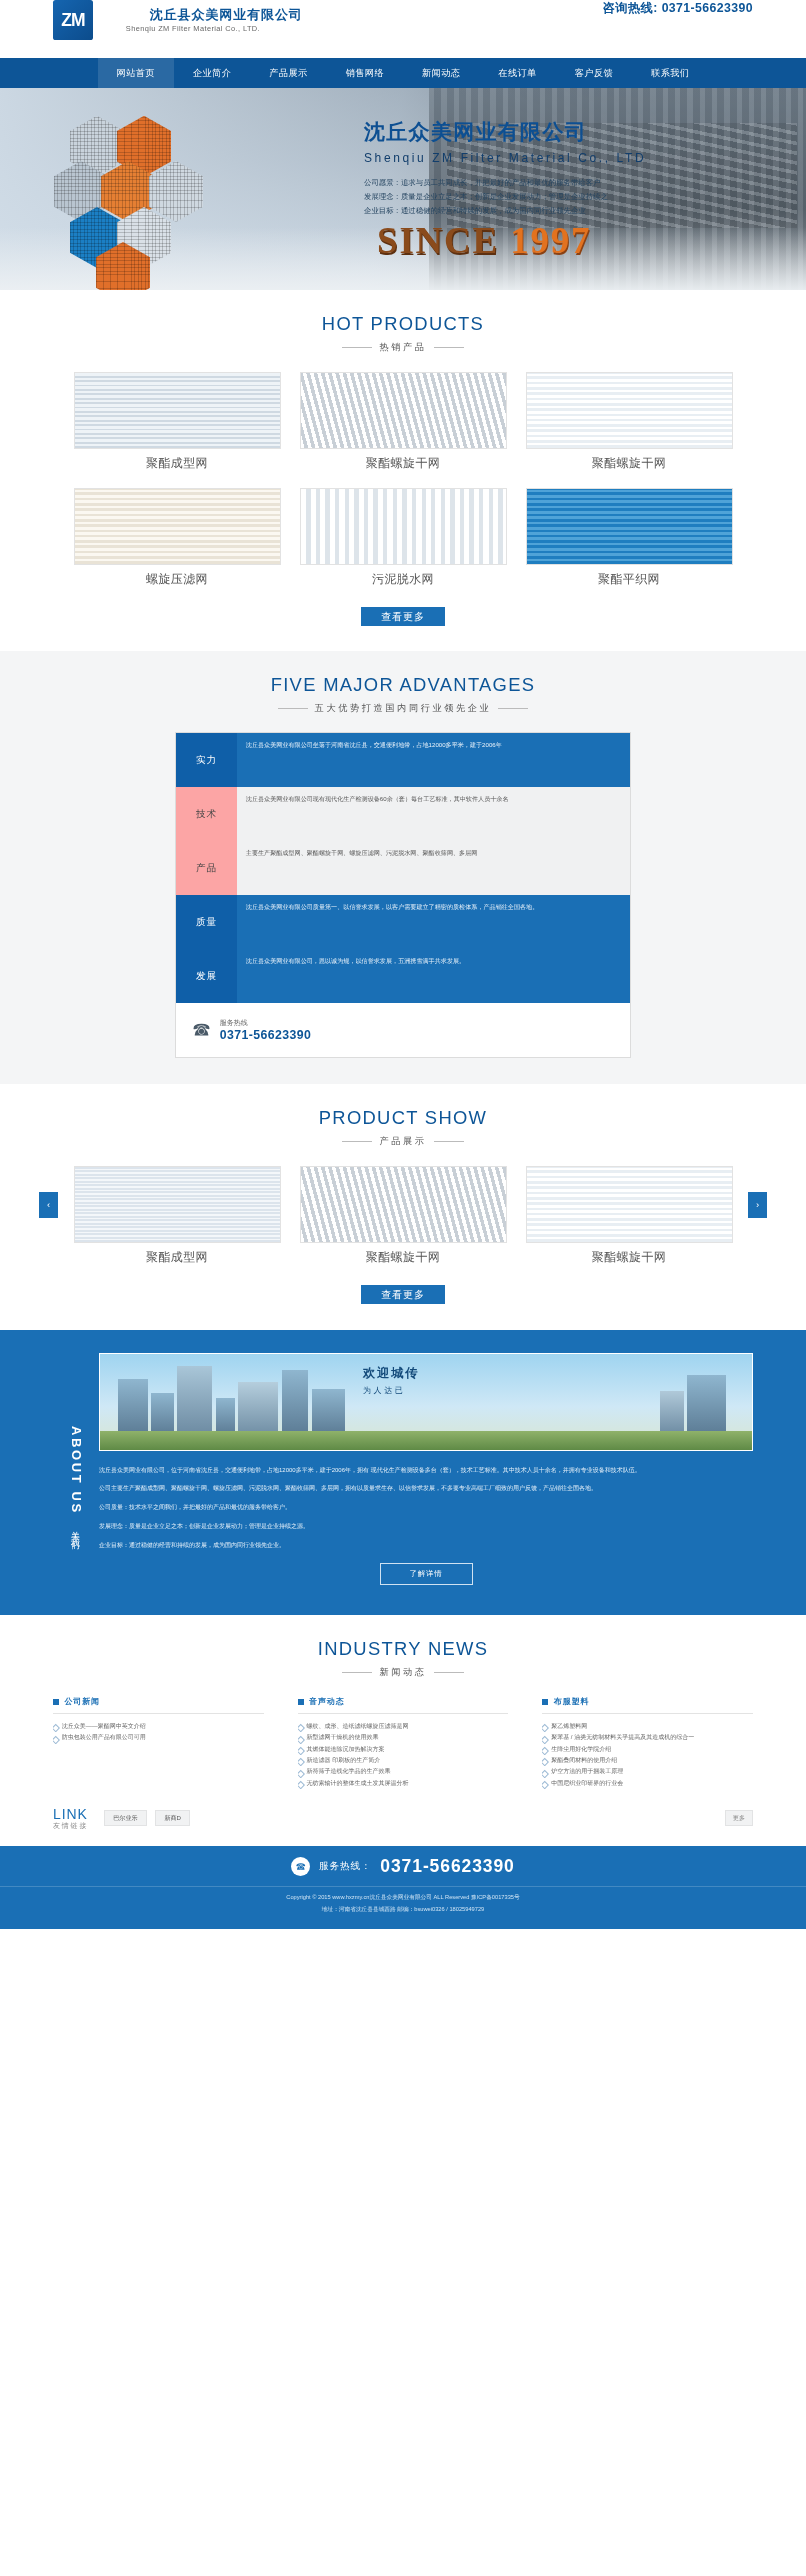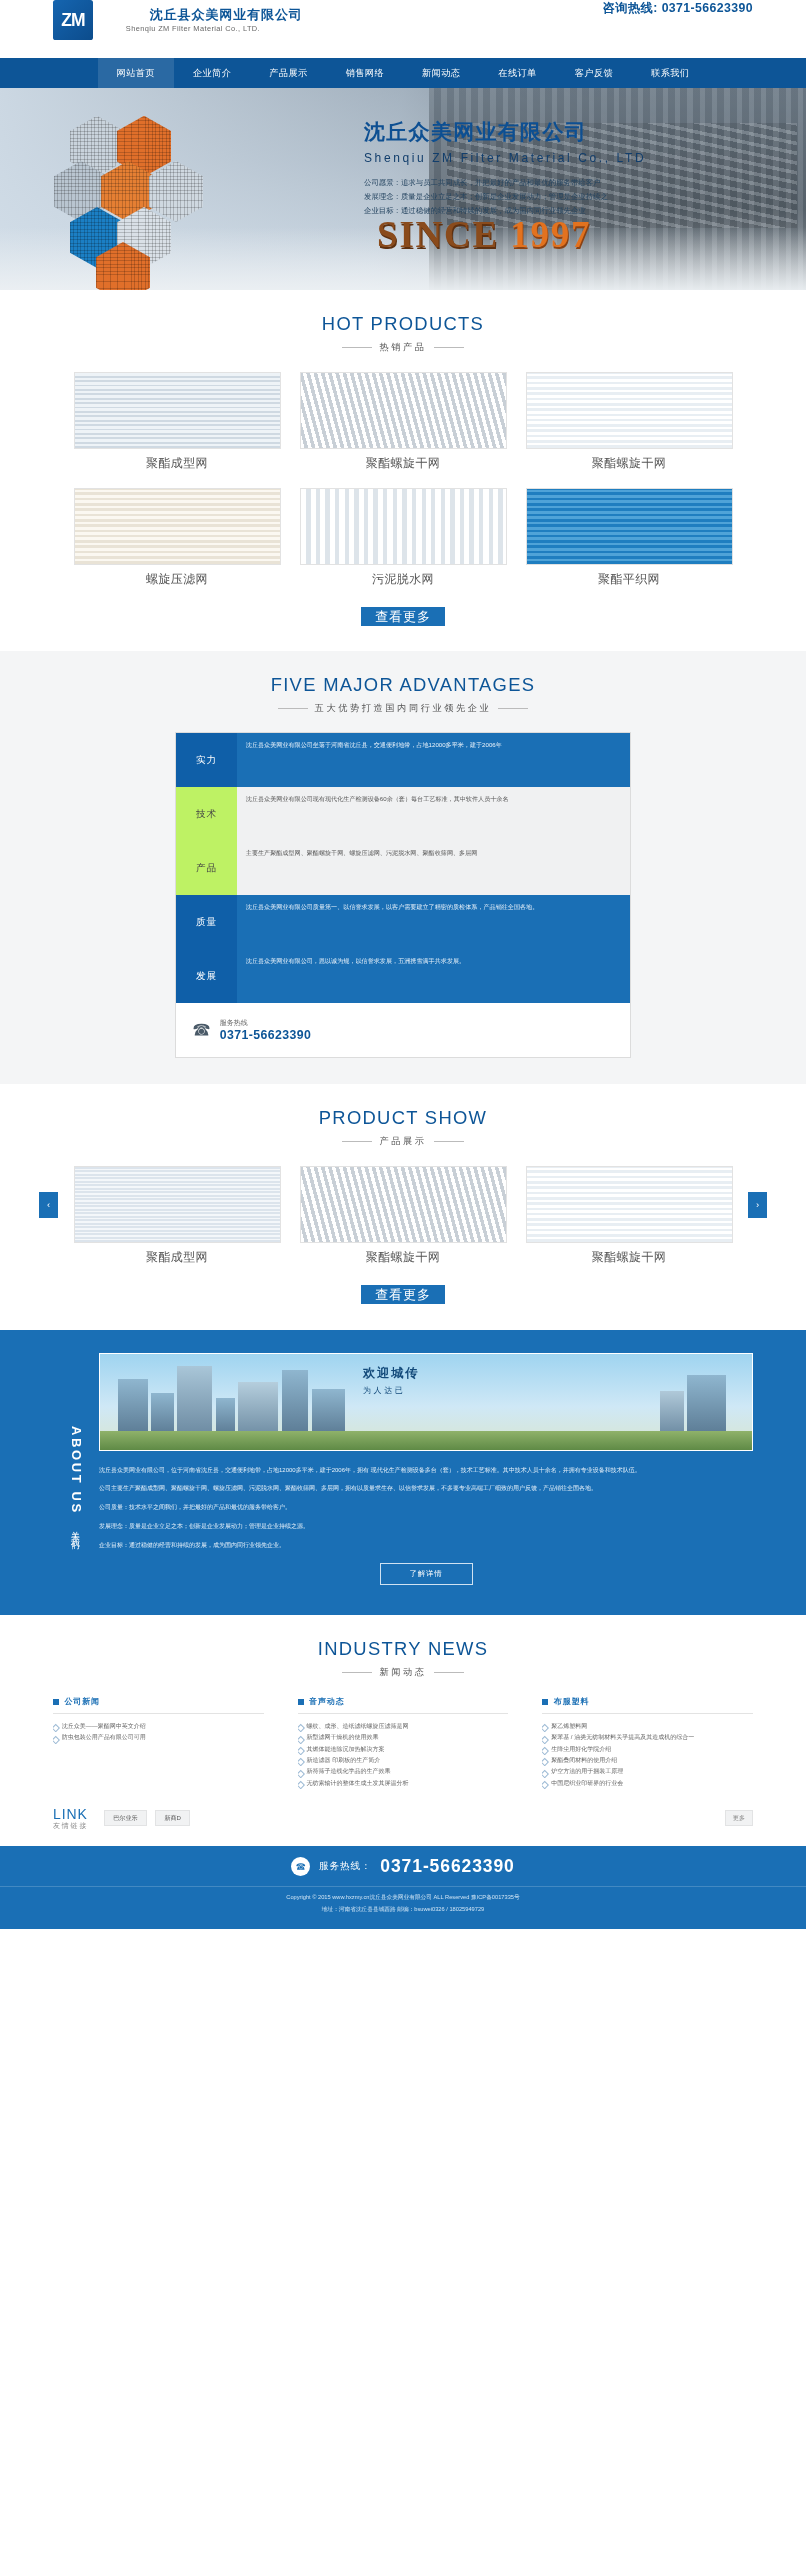--- a/index.html
+++ b/index.html
@@ -109,21 +109,21 @@
   .hero-title {
     font-size: 21px; font-weight: bold; color: #0d4f92;
     letter-spacing: 1.3px; margin-bottom: 5.3px;
   }
   .hero-sub {
     font-size: 12px; color: #123e6c; letter-spacing: 2.6px; margin-bottom: 10.5px;
     font-family: "Liberation Sans", sans-serif;
   }
   .hero-lines { font-size: 7.4px; color: #23435f; line-height: 1.9; }
   .since {
-    position: absolute; left: 377px; top: 125px;
+    position: absolute; left: 377px; top: 131px;
     font-size: 37px; font-weight: bold; letter-spacing: 1.8px;
     font-family: "Liberation Serif", serif;
   }
   .since .s1 { color: #8a4b1c; text-shadow: 0.9px 1.8px 0 #5d3010; }
   .since .s2 { color: #e2721f; text-shadow: 0.9px 1.8px 0 #8a4113; }
 
   
   .section { padding: 23px 53px 24.5px; }
   .sec-head { text-align: center; margin-bottom: 17.5px; }
   .sec-title {
@@ -150,40 +150,40 @@
   .tex-a { background-image: repeating-linear-gradient(0deg,#cfd9e2 0 1.8px,#eef3f7 1.8px 4.4px), repeating-linear-gradient(90deg,rgba(150,170,190,.45) 0 1.8px, transparent 1.8px 4.4px); }
   .tex-b { background-image: repeating-linear-gradient(75deg,#ffffff 0 3.5px,#c8cfd6 3.5px 7px); }
   .tex-c { background-image: repeating-linear-gradient(0deg,#e8eef3 0 2.6px,#ffffff 2.6px 5.3px), repeating-linear-gradient(90deg,rgba(120,140,160,.5) 0 0.9px, transparent 0.9px 5.3px); }
   .tex-d { background-image: repeating-linear-gradient(0deg,#e9e3d6 0 2.6px,#fbf8f1 2.6px 5.3px), repeating-linear-gradient(90deg,rgba(160,150,120,.45) 0 1.8px, transparent 1.8px 5.3px); }
   .tex-e { background-image: repeating-linear-gradient(90deg,#ffffff 0 5.3px,#dde4ea 5.3px 9.6px); }
   .tex-f { background-image: repeating-linear-gradient(0deg,#1f7ec0 0 2.6px,#4fa3d8 2.6px 5.3px), repeating-linear-gradient(90deg,rgba(255,255,255,.35) 0 0.9px, transparent 0.9px 5.3px); }
   .tex-g { background-image: repeating-linear-gradient(0deg,#dce4ec 0 1.8px,#f4f7fa 1.8px 3.5px), repeating-linear-gradient(90deg,rgba(140,160,180,.4) 0 0.9px, transparent 0.9px 3.5px); }
 
   .btn-more {
     display: block; width: 84px; margin: 19px auto 0; text-align: center;
-    background: #1a6fb5; color: #fff; font-size: 13px; line-height: 17.5px;
+    background: #1a6fb5; color: #fff; font-size: 10px; line-height: 17.5px;
     border: none; letter-spacing: 0.9px; cursor: pointer;
   }
 
   
   .adv-wrap { background: #f4f5f6; padding: 23px 53px 26px; }
   .adv-grid {
     width: 456px; margin: 0 auto; display: grid;
     grid-template-columns: 1fr; gap: 0;
     border: 0.9px solid #dcdcdc; background:#fff;
   }
   .adv-cell { display: flex; min-height: 54px; }
   .adv-key {
     width: 61px; flex: 0 0 61px; display: flex; align-items: center; justify-content: center;
     font-size: 9.6px; letter-spacing: 0.9px;
   }
   .adv-body { flex: 1; padding: 7px 8.8px; font-size: 6.1px; line-height: 1.75; }
   .blue .adv-key { background: #0f5fa8; color: #fff; }
   .blue .adv-body { background: #1a6fb5; color: #eaf3fb; }
-  .gray .adv-key { background: #bef264; color: #444; }
+  .gray .adv-key { background: #fca5a5; color: #444; }
   .gray .adv-body { background: #f0f1f2; color: #555; }
   .adv-tel { display:flex; align-items:center; gap:8.8px; padding-left: 16px; }
   .tel-ico { font-size: 19px; color: #4a5a68; }
   .adv-tel .lab { font-size: 7px; color: #666; }
   .adv-tel .num { font-size: 12.3px; color: #0d5597; font-weight: bold; letter-spacing: 0.4px; }
 
   
   .show-wrap { padding: 23px 53px 26px; background:#fff; }
   .carousel { position: relative; }
   .arrow {

